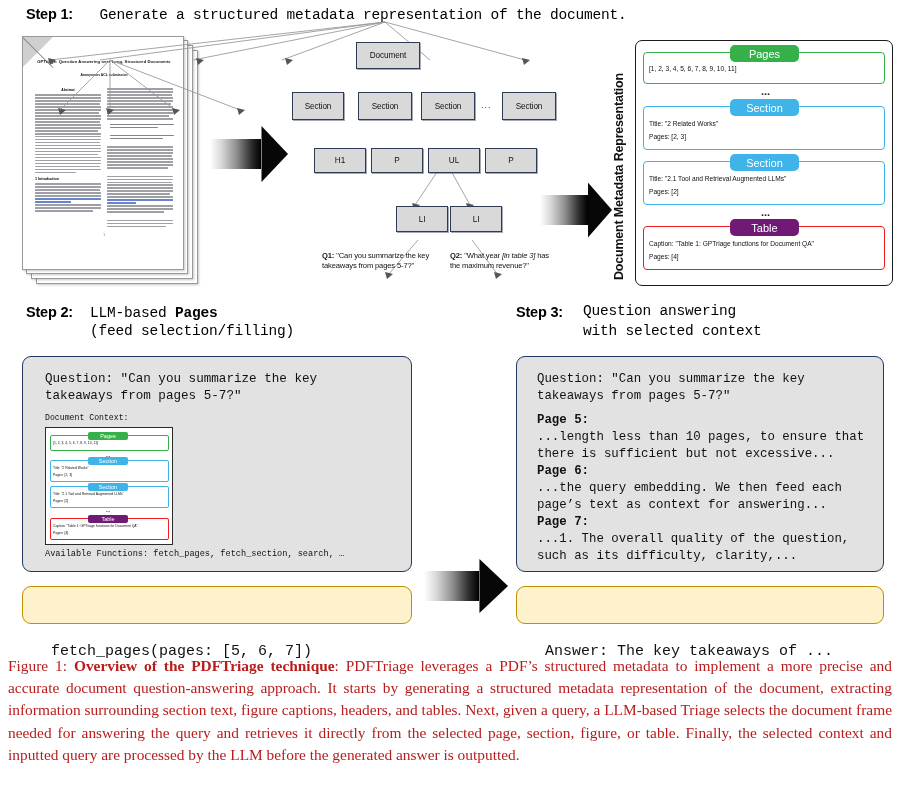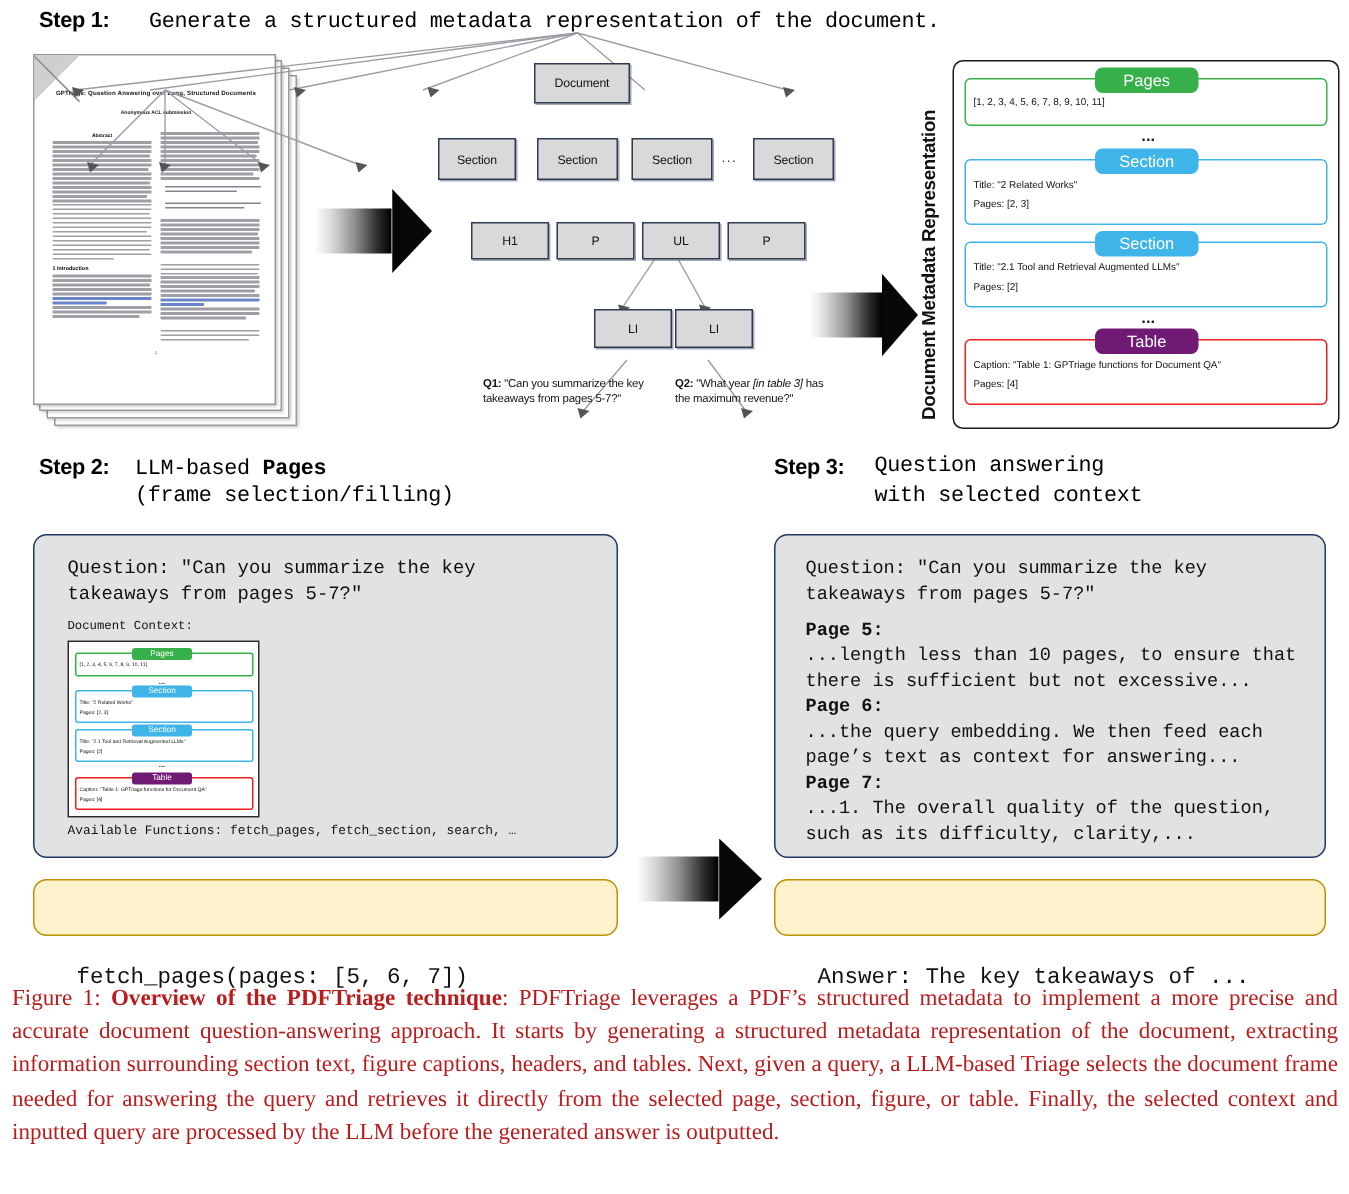--- a/index.html
+++ b/index.html
@@ -298,21 +298,21 @@
   <div class="mline" style="left:39px;top:208px;font-size:6.6px;">Caption: "Table 1: GPTriage functions for Document QA"</div>
   <div class="mline" style="left:39px;top:221px;font-size:6.6px;">Pages: [4]</div>
 </div>
 
 <div class="abs" style="left:26px;top:303px;">
   <span class="step-label">Step 2:</span>
 </div>
 <div class="abs" style="left:90px;top:303px;">
   <span class="step-text">LLM-based </span><span class="step-text" style="font-weight:bold">Pages</span>
 </div>
-<div class="abs step-text" style="left:90px;top:323px;">(frame selection/filling)</div>
+<div class="abs step-text" style="left:90px;top:323px;">(feed selection/filling)</div>
 
 <div class="abs" style="left:516px;top:303px;">
   <span class="step-label">Step 3:</span>
 </div>
 <div class="abs step-text" style="left:583px;top:303px;">Question answering</div>
 <div class="abs step-text" style="left:583px;top:323px;">with selected context</div>
 
 <div class="panel" style="left:22px;top:356px;width:388px;height:214px;">
   <div class="qline mono" style="left:22px;top:14px;">Question: "Can you summarize the key</div>
   <div class="qline mono" style="left:22px;top:31px;">takeaways from pages 5-7?"</div>

